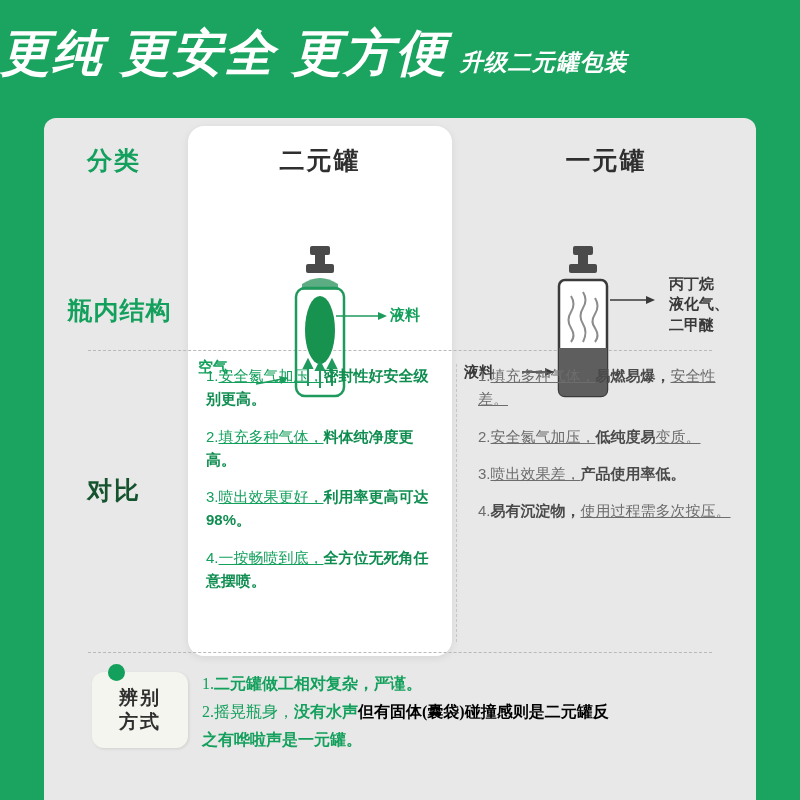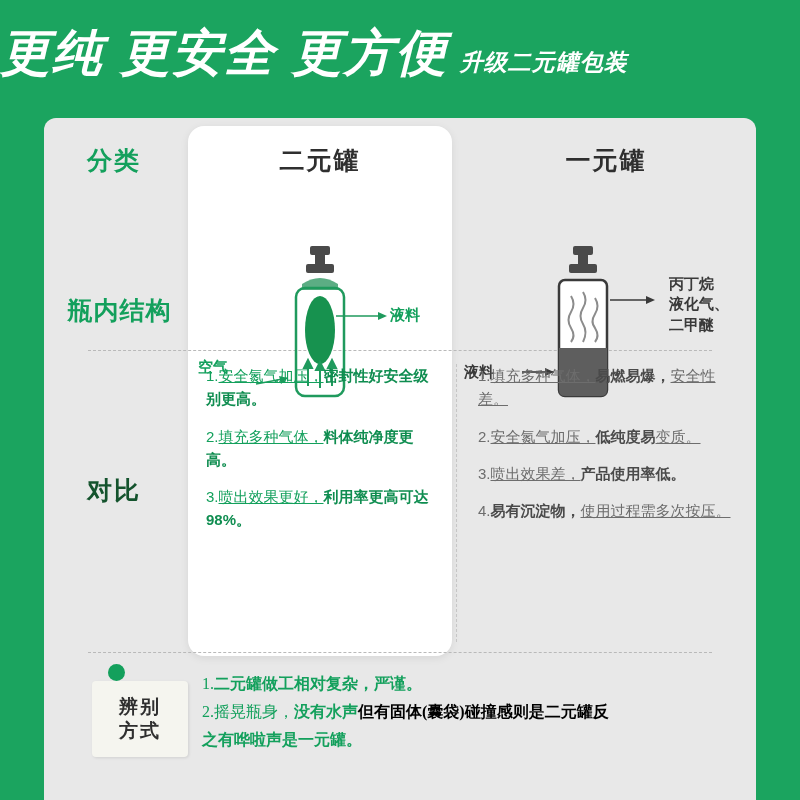--- a/index.html
+++ b/index.html
@@ -178,25 +178,25 @@
   .footer {
     position: absolute;
     left: 0;
     top: 546px;
     width: 712px;
     height: 104px;
   }
   .note-box {
     position: absolute;
     left: 48px;
-    top: 17px;
+    top: 8px;
     width: 96px;
     height: 76px;
     background: #f5f5ef;
-    border-radius: 4px;
+    border-radius: 12px;
     box-shadow: 1px 1px 3px rgba(0,0,0,0.10);
     display: flex;
     flex-direction: column;
     align-items: center;
     justify-content: center;
   }
   .note-box .nl {
     color: #2f2f2f;
     font-size: 19px;
     font-weight: bold;
@@ -335,20 +335,23 @@
       <div class="bullets bullets-left">
         <div class="bullet">
           <span class="idx">1.</span><span class="plain">安全氮气加压，</span><span class="em">密封性好安全级别更高。</span>
         </div>
         <div class="bullet">
           <span class="idx">2.</span><span class="plain">填充多种气体，</span><span class="em">料体纯净度更高。</span>
         </div>
         <div class="bullet">
           <span class="idx">3.</span><span class="plain">喷出效果更好，</span><span class="em">利用率更高可达98%。</span>
         </div>
+        <div class="bullet">
+          <span class="idx">4.</span><span class="plain">一按畅喷到底，</span><span class="em">全方位无死角任意摆喷。</span>
+        </div>
       </div>
     </div>
 
     <div class="row-compare col-single">
       <div class="bullets bullets-right">
         <div class="bullet">
           <span class="idx">1.</span><span class="plain">填充多种气体，</span><span class="em">易燃易爆，</span><span class="plain">安全性差。</span>
         </div>
         <div class="bullet">
           <span class="idx">2.</span><span class="plain">安全氮气加压，</span><span class="em">低纯度易</span><span class="plain">变质。</span>

